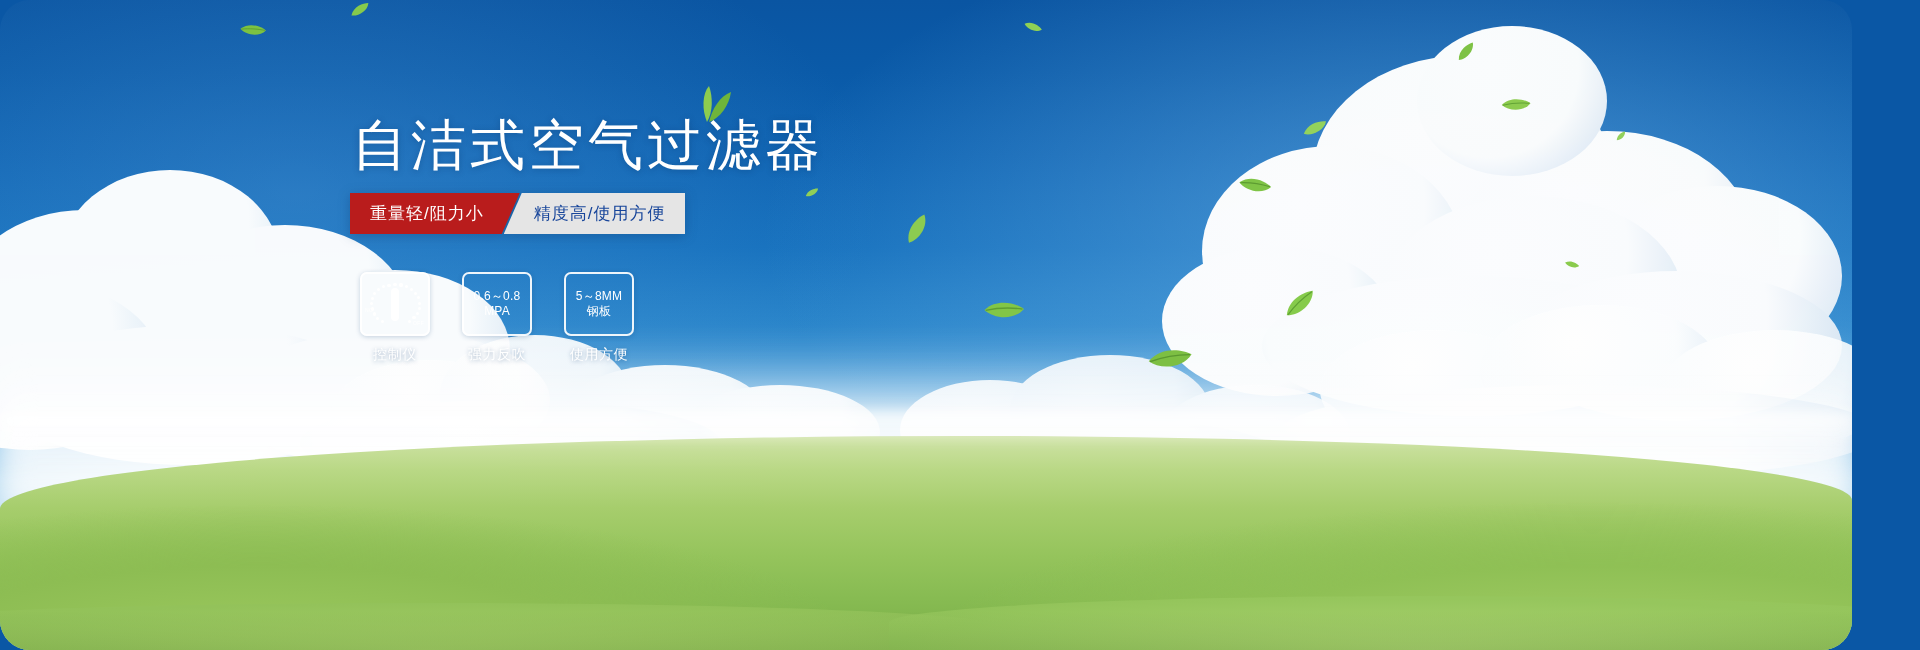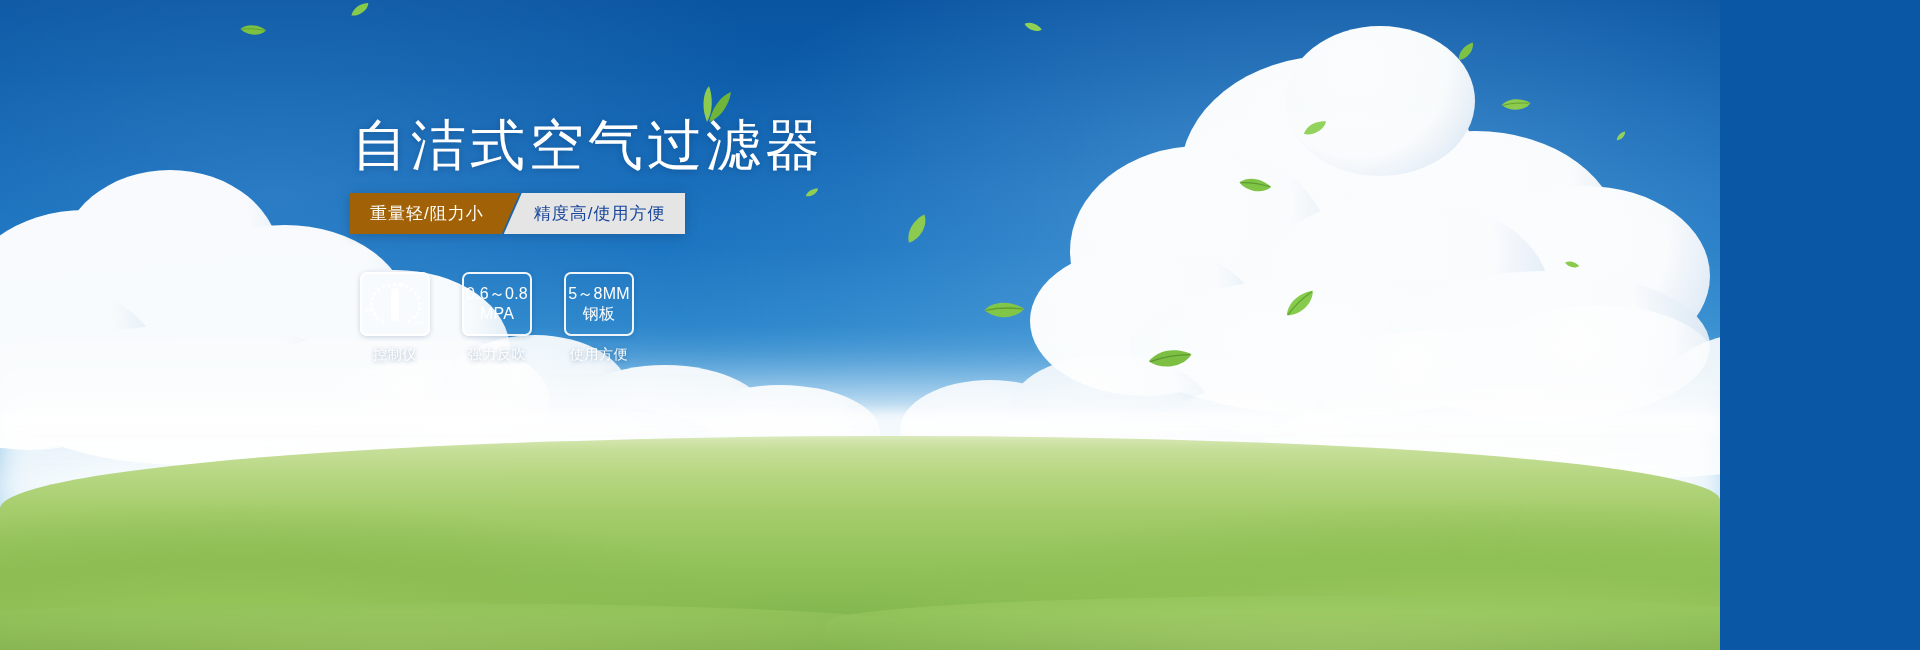--- a/index.html
+++ b/index.html
@@ -5,22 +5,23 @@
   * { margin:0; padding:0; box-sizing:border-box; }
   html, body { width:1920px; height:650px; overflow:hidden; }
   body {
     font-family:"Liberation Sans","DejaVu Sans",sans-serif;
     background:#0a57a5;
   }
 
   
   #banner {
     position:relative;
-    width:1720px; height:650px;
+    width:1852px; height:650px;
     overflow:hidden;
+    border-radius:30px;
   }
 
   
   .sky {
     position:absolute; inset:0;
     background:
       radial-gradient(ellipse 1100px 520px at 78% 36%, rgba(120,185,235,.55) 0%, rgba(120,185,235,0) 62%),
       radial-gradient(ellipse 900px 460px at 16% 30%, rgba(90,160,220,.35) 0%, rgba(90,160,220,0) 65%),
       linear-gradient(180deg,
         #0a55a2 0%,
@@ -127,21 +128,21 @@
   .tags {
     position:absolute; left:350px; top:193px;
     display:flex; align-items:stretch; height:41px;
     filter:drop-shadow(0 2px 6px rgba(5,40,85,.28));
   }
   .tag {
     display:flex; align-items:center; justify-content:center;
     font-size:17px; letter-spacing:1px; white-space:nowrap;
   }
   .tag-a {
-    background:#a16207; color:#ffffff;
+    background:#b91c1c; color:#ffffff;
     padding:0 22px 0 20px;
     clip-path:polygon(0 0, 100% 0, calc(100% - 18px) 100%, 0 100%);
     padding-right:36px;
   }
   .tag-b {
     background:#e5e5e5; color:#17459a;
     padding:0 20px 0 30px;
     margin-left:-16px;
     clip-path:polygon(18px 0, 100% 0, 100% 100%, 0 100%);
   }
@@ -154,21 +155,21 @@
   .feat { width:74px; display:flex; flex-direction:column; align-items:center; }
   .feat-box {
     width:70px; height:64px;
     border:2px solid rgba(255,255,255,.92);
     border-radius:7px;
     display:flex; flex-direction:column;
     align-items:center; justify-content:center;
     color:#fff;
     box-shadow:0 1px 5px rgba(10,55,110,.22);
   }
-  .feat-text { font-size:16px; line-height:1.22; text-align:center; letter-spacing:.2px; }
+  .feat-text { font-size:12px; line-height:1.22; text-align:center; letter-spacing:.2px; }
   .feat-label {
     margin-top:10px; font-size:14px; color:#ffffff;
     letter-spacing:.6px; white-space:nowrap;
     text-shadow:0 1px 4px rgba(10,55,110,.4);
   }
 
   
   .gauge { position:relative; width:58px; height:50px; }
   .gauge .needle {
     position:absolute; left:50%; top:9px; transform:translateX(-50%);

